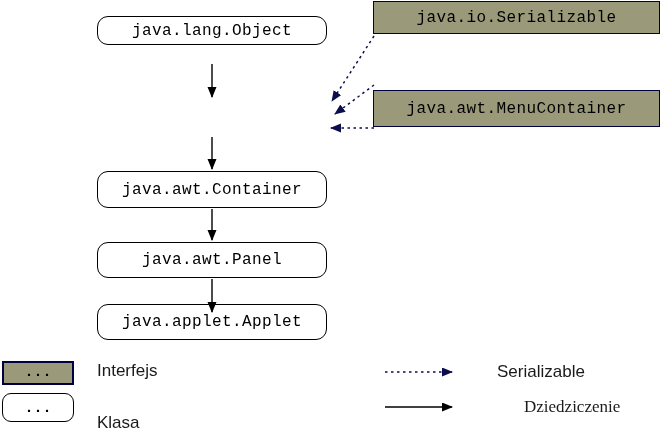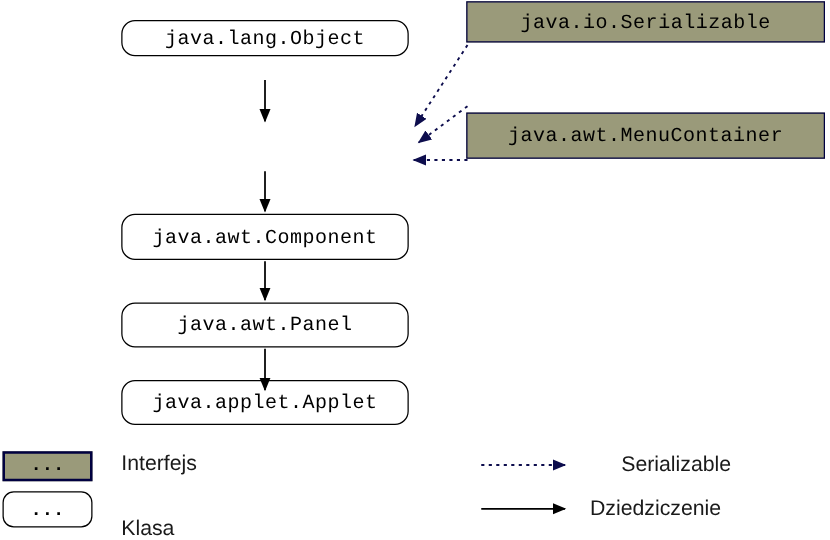--- a/index.html
+++ b/index.html
@@ -85,21 +85,21 @@
     position: absolute;
     font-family: "Liberation Sans", sans-serif;
     font-size: 17px;
     color: #1a1a1a;
     white-space: nowrap;
     z-index: 2;
   }
   .lbl-interfejs      { left: 97px;  top: 361px; }
   .lbl-klasa          { left: 97px;  top: 413px; }
   .lbl-implementacja  { left: 497px; top: 362px; }
-  .lbl-dziedziczenie  { left: 472px; top: 397px; }
+  .lbl-dziedziczenie  { left: 524px; top: 397px; font-family: Liberation Serif, serif; }
 </style>
 </head>
 <body>
 
 <div class="canvas">
 
   <svg class="arrow-layer" viewBox="0 0 664 432" xmlns="http://www.w3.org/2000/svg">
     <defs>
       <marker id="ah-black" markerUnits="userSpaceOnUse" markerWidth="12" markerHeight="10" refX="10" refY="4.5" orient="auto">
         <path d="M0,0 L11,4.5 L0,9 Z" fill="#000000"></path>
@@ -123,21 +123,21 @@
     </g>
 
     <line x1="385" y1="372" x2="452" y2="372" stroke="#0d0d4d" stroke-width="1.5" stroke-dasharray="2.5 3.5" marker-end="url(#ah-navy)"></line>
     <line x1="385" y1="407" x2="452" y2="407" stroke="#000000" stroke-width="1.4" marker-end="url(#ah-black)"></line>
   </svg>
 
   <div class="node class-node" style="top:16px;height:29px">
     <span>java.lang.Object</span>
   </div>
   <div class="node class-node" style="top:171px;height:37px">
-    <span>java.awt.Component</span>
+    <span>java.awt.Container</span>
   </div>
   <div class="node class-node" style="top:242px;height:36px">
     <span>java.awt.Panel</span>
   </div>
   <div class="node class-node" style="top:304px;height:36px">
     <span>java.applet.Applet</span>
   </div>
 
   <div class="node iface-node" style="top:1px;height:33px">
     <span>java.io.Serializable</span>

